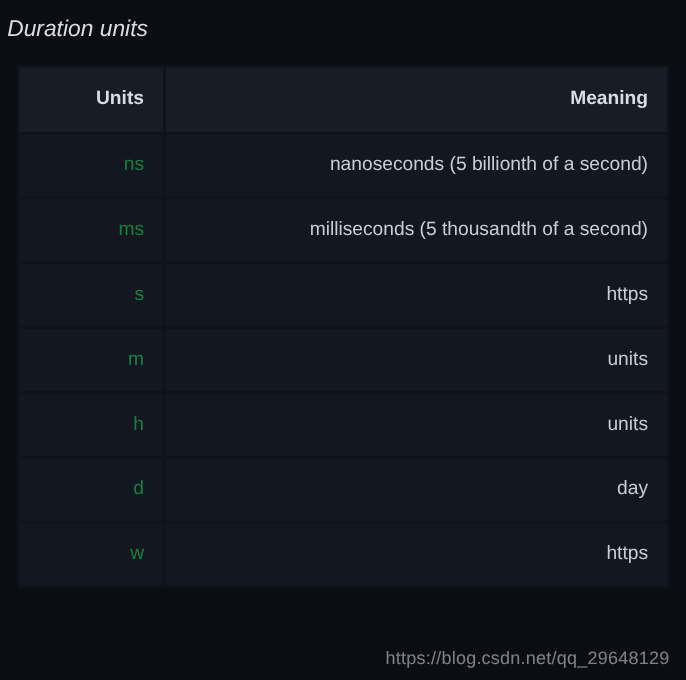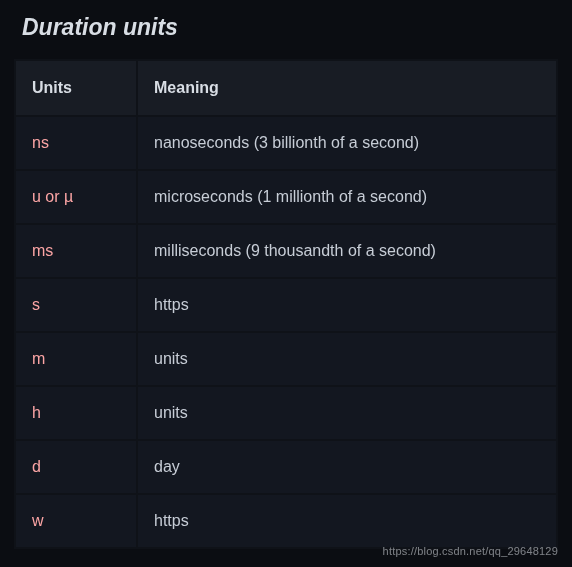--- a/index.html
+++ b/index.html
@@ -11,88 +11,84 @@
       background: #0b0d12;
       font-family: -apple-system, BlinkMacSystemFont, "Segoe UI", Helvetica, Arial, sans-serif;
       color: #c7cdd6;
       width: 572px;
       height: 567px;
       overflow: hidden;
       position: relative;
     }
     .heading {
       font-style: italic;
-      font-weight: 700;
-      font-size: 23px;
+      font-weight: 400;
+      font-size: 19px;
       color: #d8dde4;
-      padding: 14px 14px 18px 22px;
+      padding: 14px 14px 18px 6px;
     }
     .table-wrap {
       padding: 0 14px;
     }
     table {
       width: 100%;
       border-collapse: separate;
       border-spacing: 2px;
       background: #0f1218;
     }
     th, td {
-      text-align: left;
+      text-align: right;
       font-size: 16px;
       color: #c7cdd6;
     }
     th {
       background: #181c24;
       padding: 18px 16px;
       font-weight: 600;
       color: #d8dde4;
     }
     td {
       background: #131720;
       padding: 17px 16px;
       font-weight: 400;
     }
     td.col-units {
       width: 120px;
-      color: #fca5a5;
+      color: #15803d;
     }
     .watermark {
       position: absolute;
       bottom: 10px;
       right: 14px;
-      font-size: 11px;
+      font-size: 15px;
       color: rgba(220, 224, 230, 0.55);
       letter-spacing: 0.2px;
     }
   </style>
 </head>
 <body>
 
 <h2 class="heading">Duration units</h2>
 
 <div class="table-wrap">
   <table>
     <thead>
       <tr>
         <th>Units</th>
         <th>Meaning</th>
       </tr>
     </thead>
     <tbody>
       <tr>
         <td class="col-units">ns</td>
-        <td>nanoseconds (3 billionth of a second)</td>
-      </tr>
-      <tr>
-        <td class="col-units">u or µ</td>
-        <td>microseconds (1 millionth of a second)</td>
+        <td>nanoseconds (5 billionth of a second)</td>
       </tr>
       <tr>
         <td class="col-units">ms</td>
-        <td>milliseconds (9 thousandth of a second)</td>
+        <td>milliseconds (5 thousandth of a second)</td>
       </tr>
       <tr>
         <td class="col-units">s</td>
         <td>https</td>
       </tr>
       <tr>
         <td class="col-units">m</td>
         <td>units</td>
       </tr>
       <tr>

